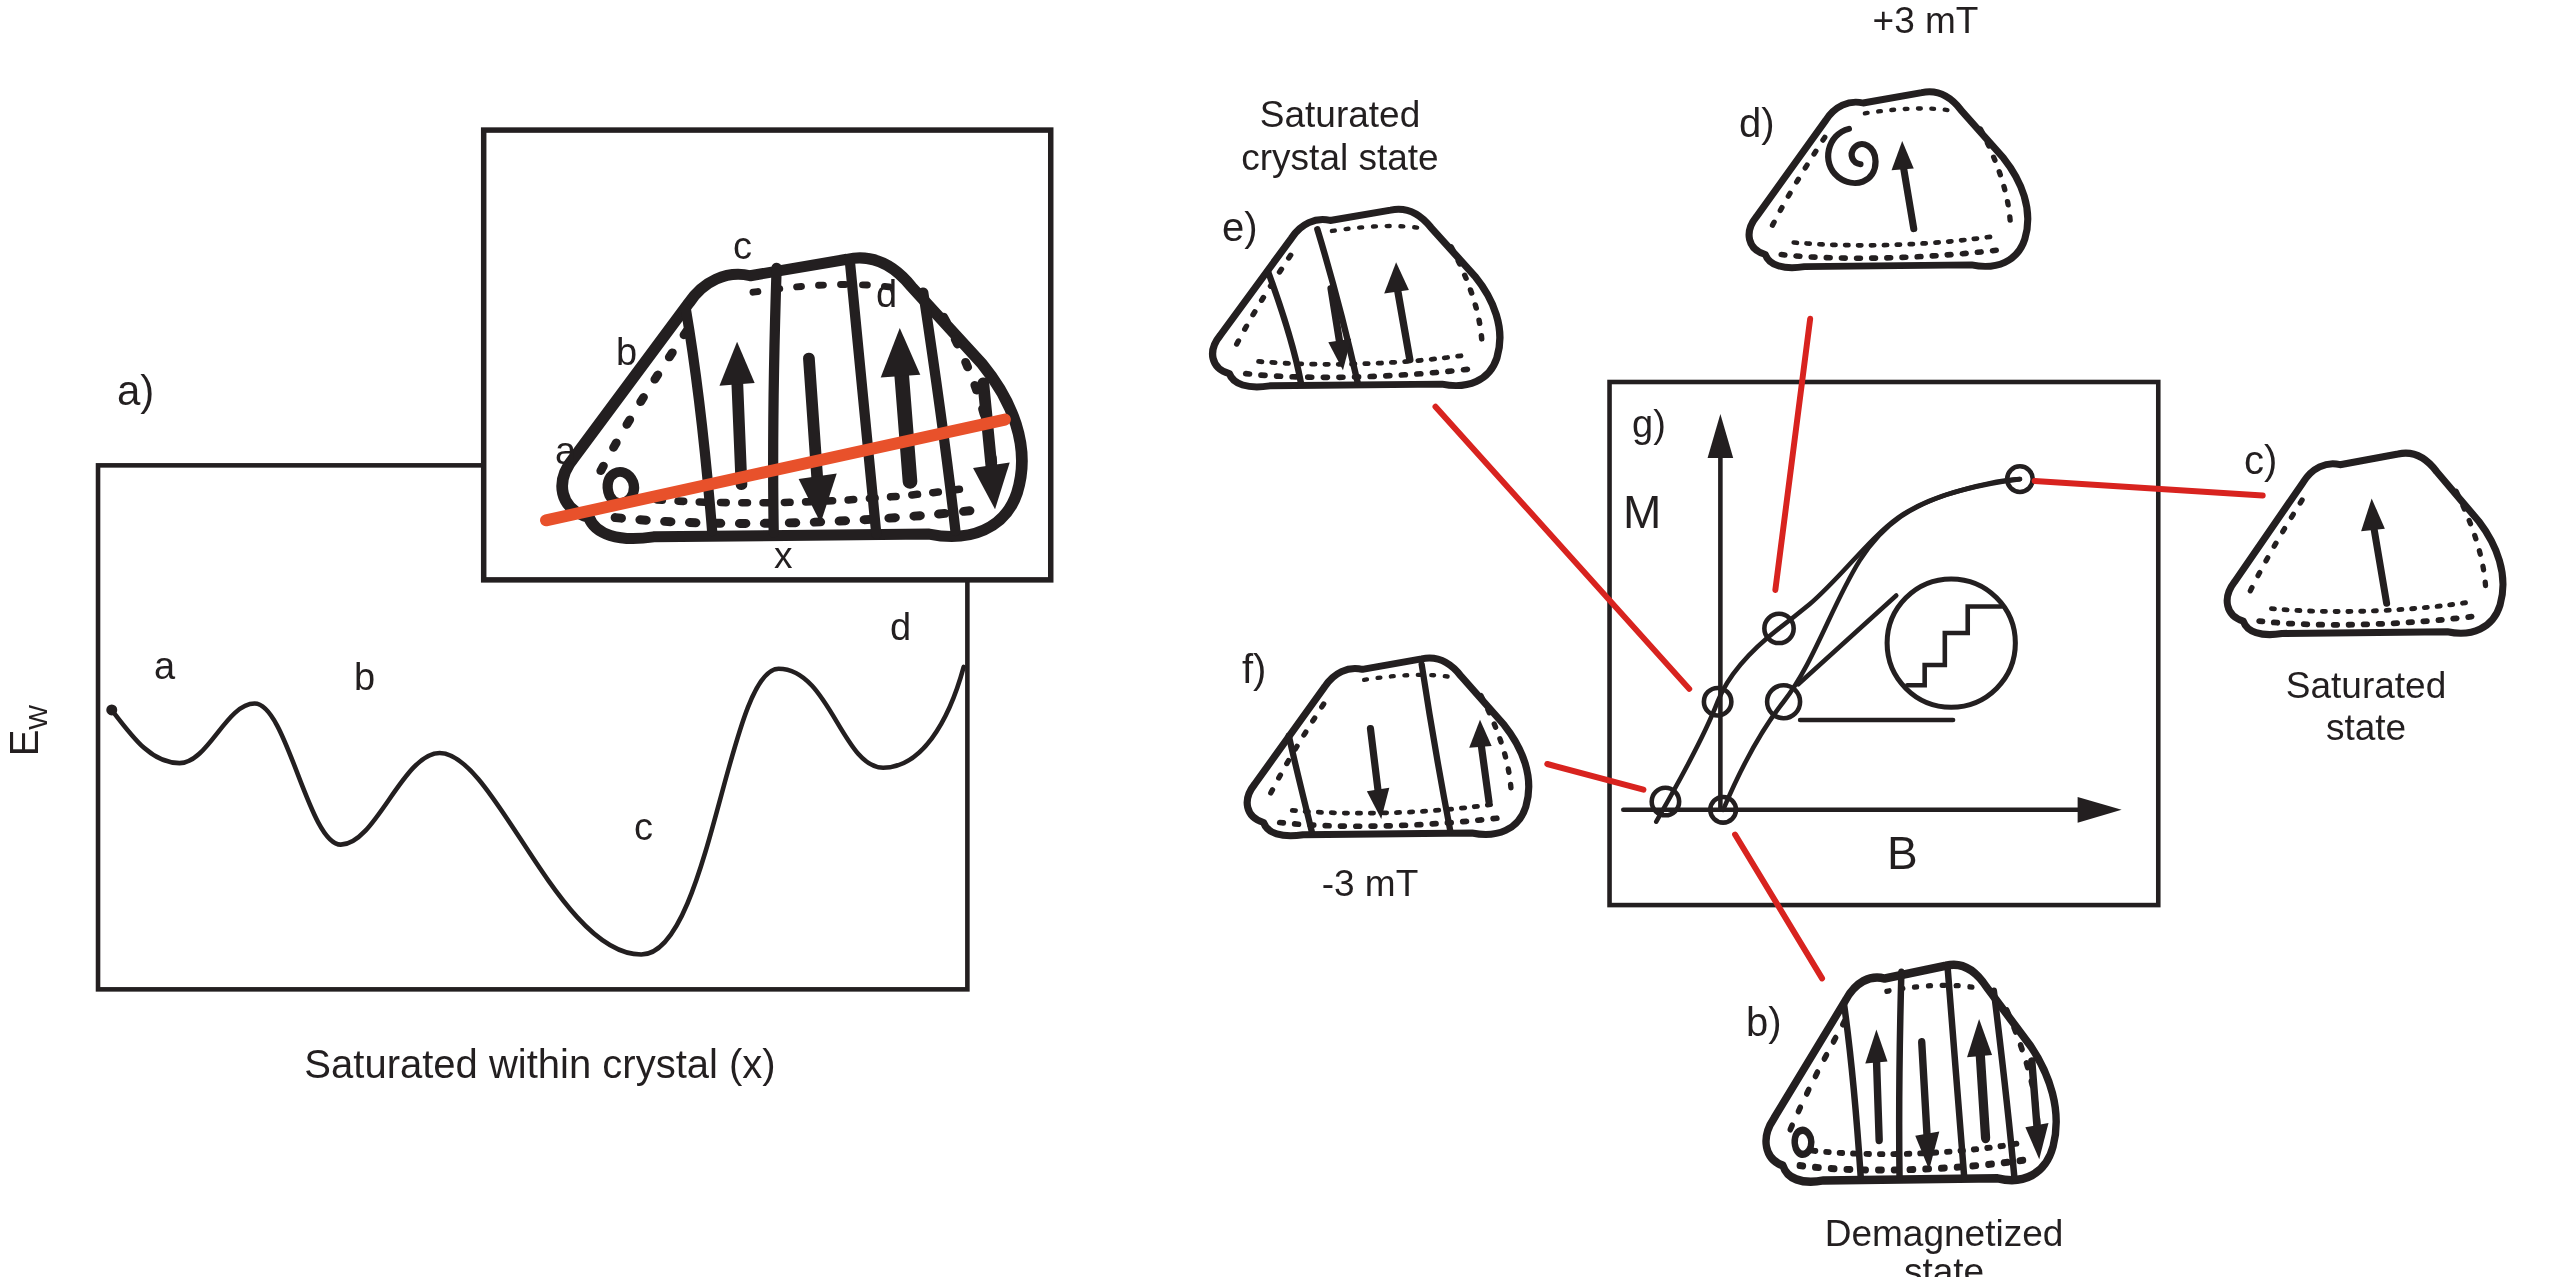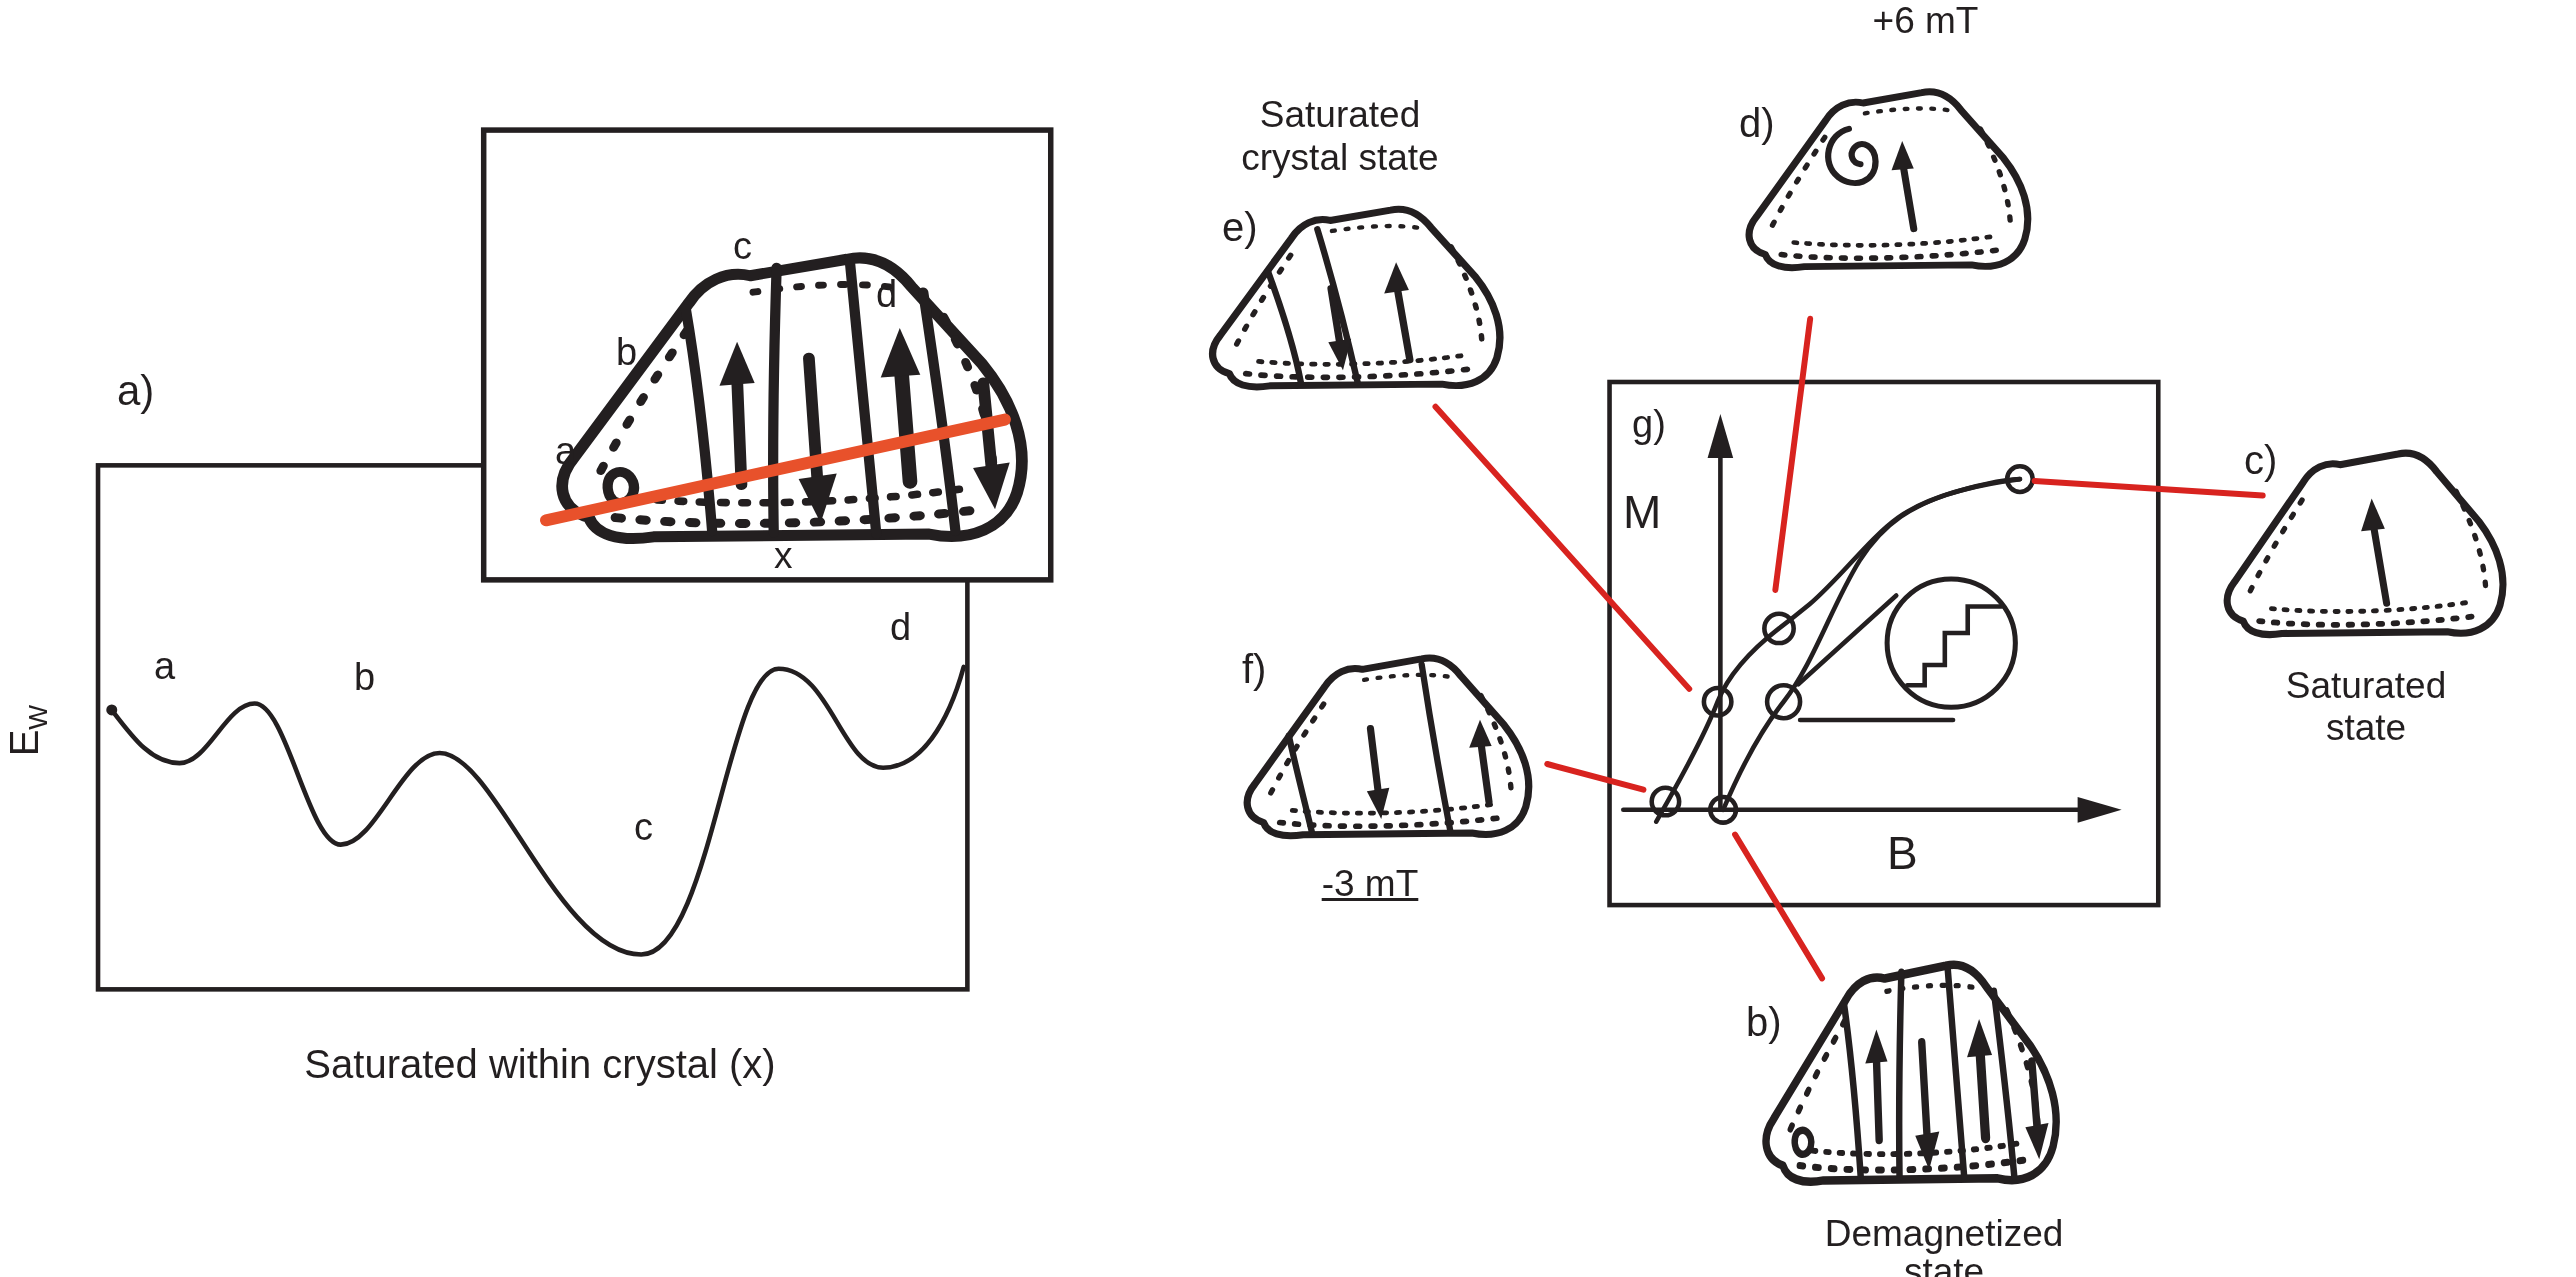--- a/index.html
+++ b/index.html
@@ -226,31 +226,31 @@
   <div class="lbl" style="left:1632px;top:405px;font-size:38px;">g)</div>
   <div class="lbl" style="left:1623px;top:489px;font-size:46px;">M</div>
   <div class="lbl" style="left:1887px;top:830px;font-size:46px;">B</div>
 
   <div class="lbl ctr" style="left:1205px;top:93px;width:270px;font-size:37px;line-height:43px;">
       <div>Saturated</div>
       <div>crystal state</div>
     </div>
   <div class="lbl" style="left:1222px;top:207px;font-size:40px;">e)</div>
 
-  <div class="lbl ctr" style="left:1841px;top:1.8px;width:169px;font-size:37px;">+6 mT</div>
+  <div class="lbl ctr" style="left:1841px;top:1.8px;width:169px;font-size:37px;">+3 mT</div>
   <div class="lbl" style="left:1739px;top:103px;font-size:40px;">d)</div>
 
   <div class="lbl" style="left:2244px;top:440px;font-size:40px;">c)</div>
   <div class="lbl ctr" style="left:2243px;top:665px;width:246px;font-size:37px;line-height:42px;">
       <div>Saturated</div>
       <div>state</div>
     </div>
 
   <div class="lbl" style="left:1242px;top:649px;font-size:40px;">f)</div>
-  <div class="lbl ctr" style="left:1299px;top:865px;width:142px;font-size:37px;text-decoration:underline;">-3 mT</div>
+  <div class="lbl ctr" style="left:1299px;top:865px;width:142px;font-size:37px;">-3 mT</div>
 
   <div class="lbl" style="left:1746px;top:1002px;font-size:40px;">b)</div>
   <div class="lbl ctr" style="left:1821px;top:1215px;width:246px;font-size:37px;line-height:38px;">
       <div>Demagnetized</div>
       <div>state</div>
     </div>
 
 </div>
 
 

